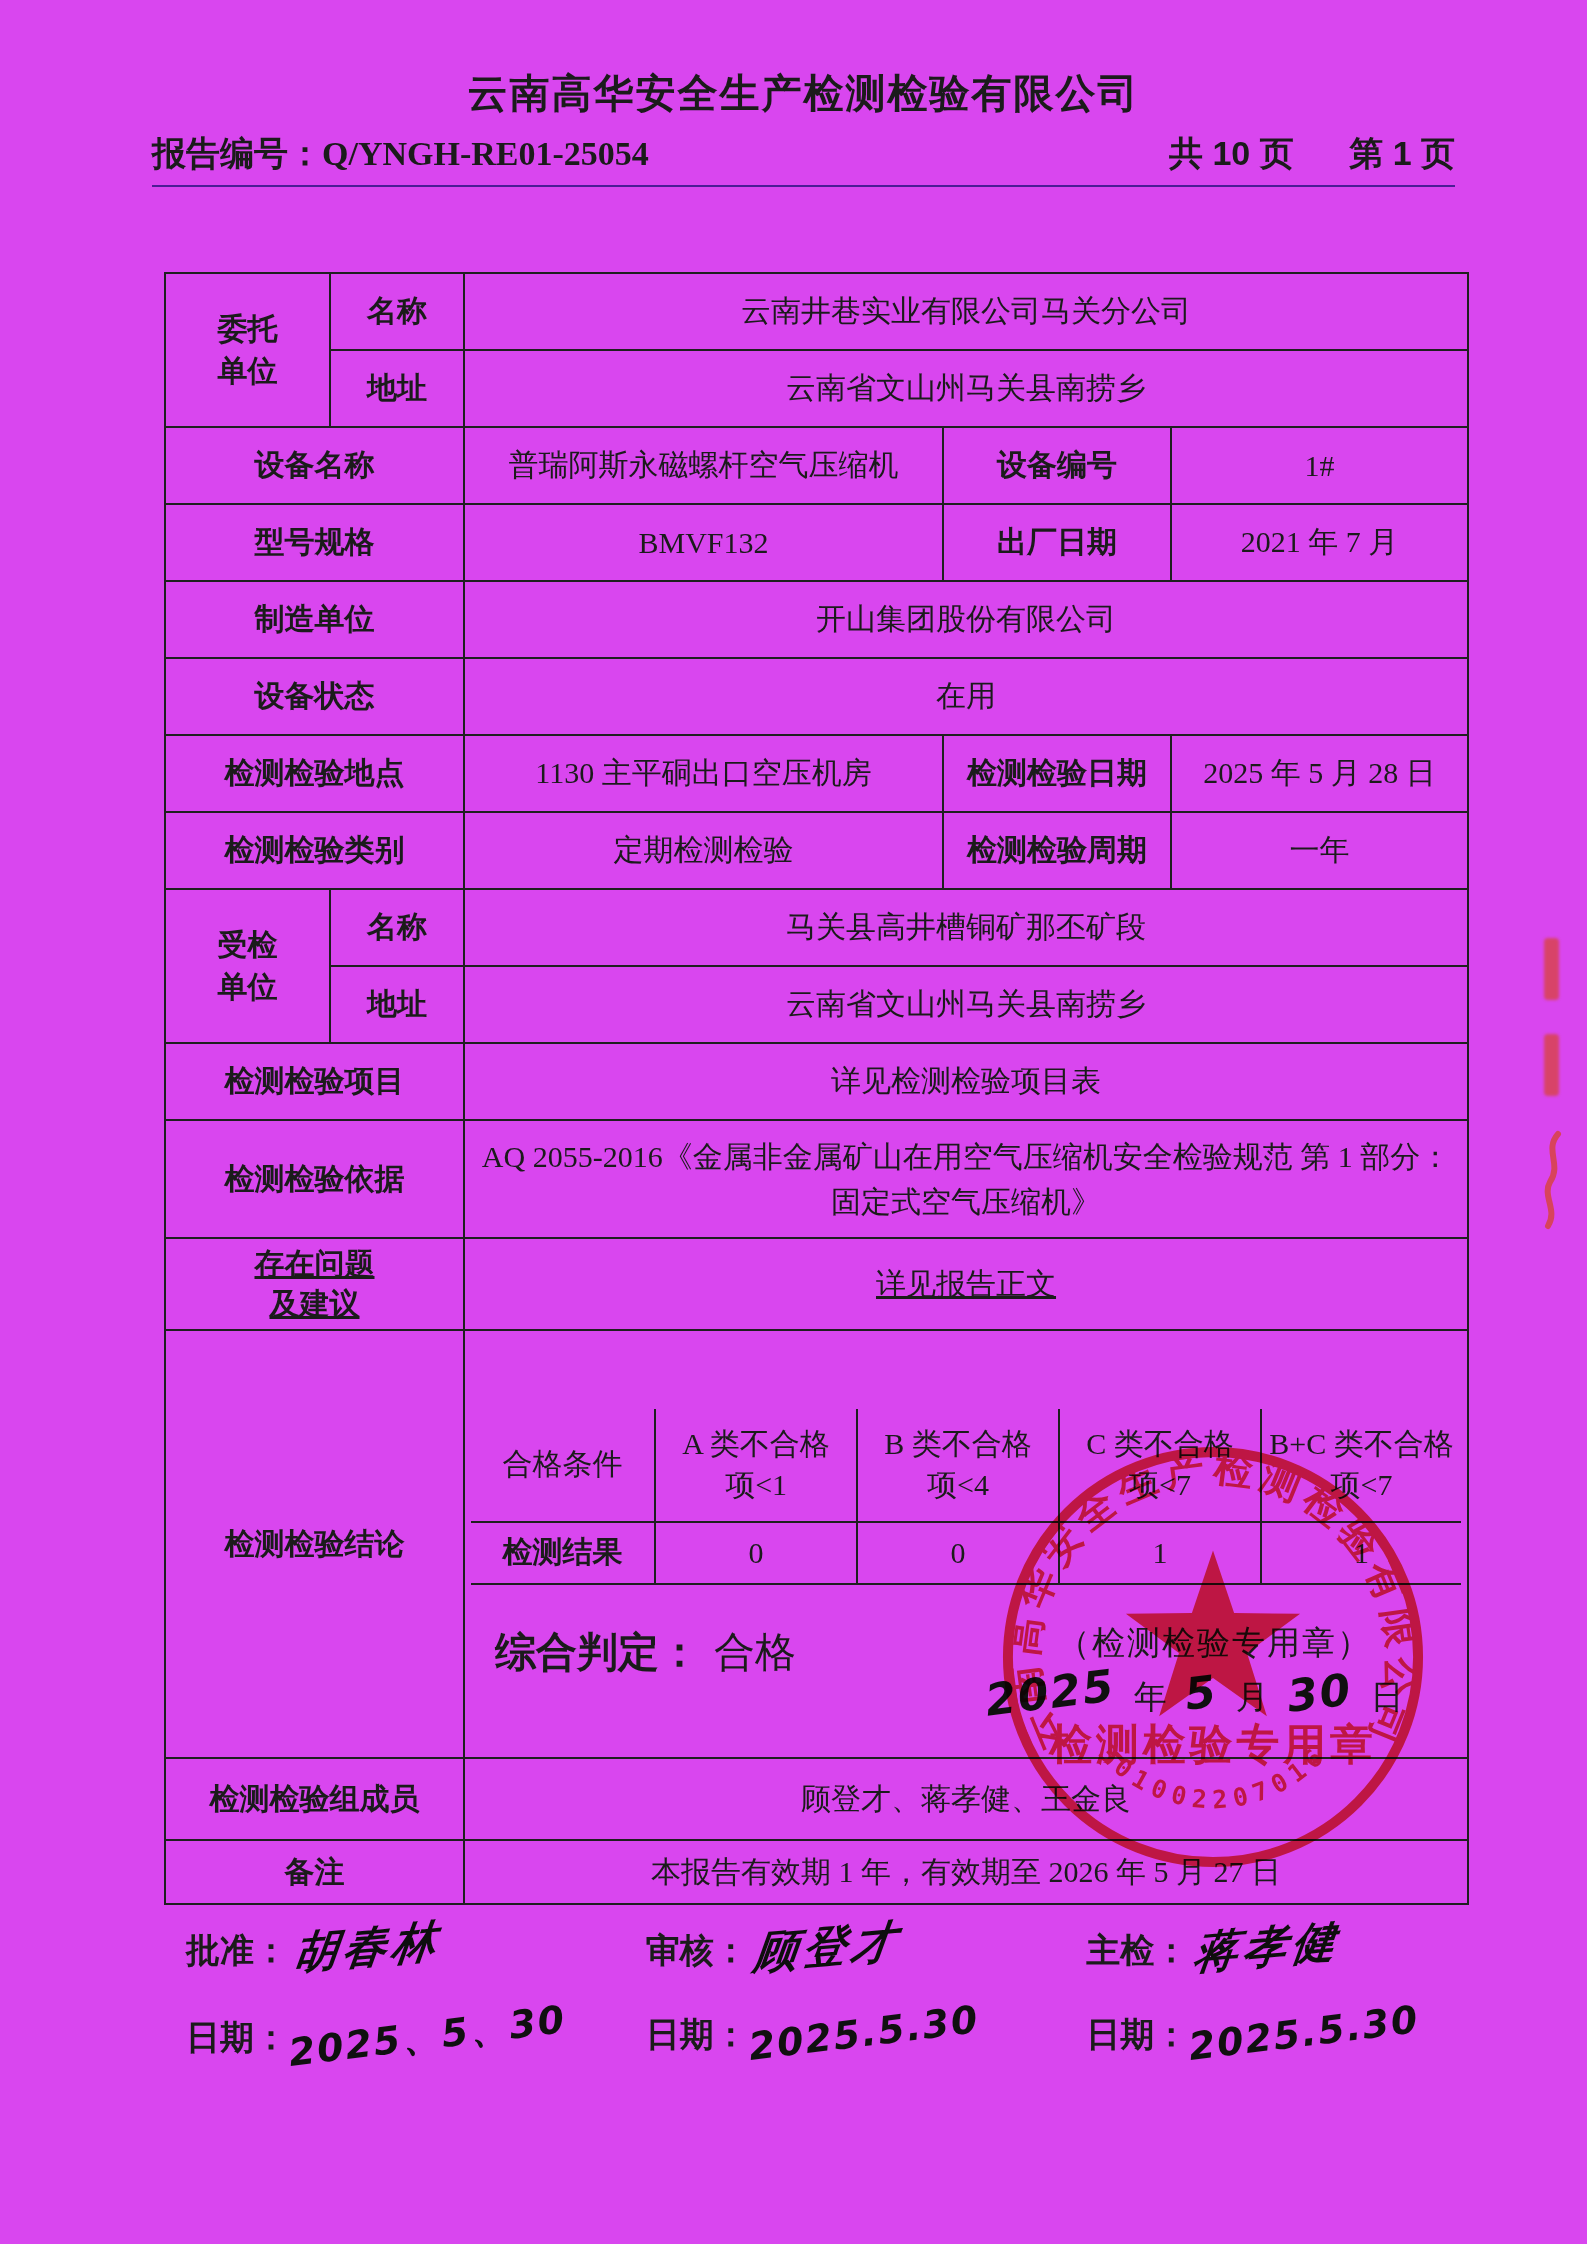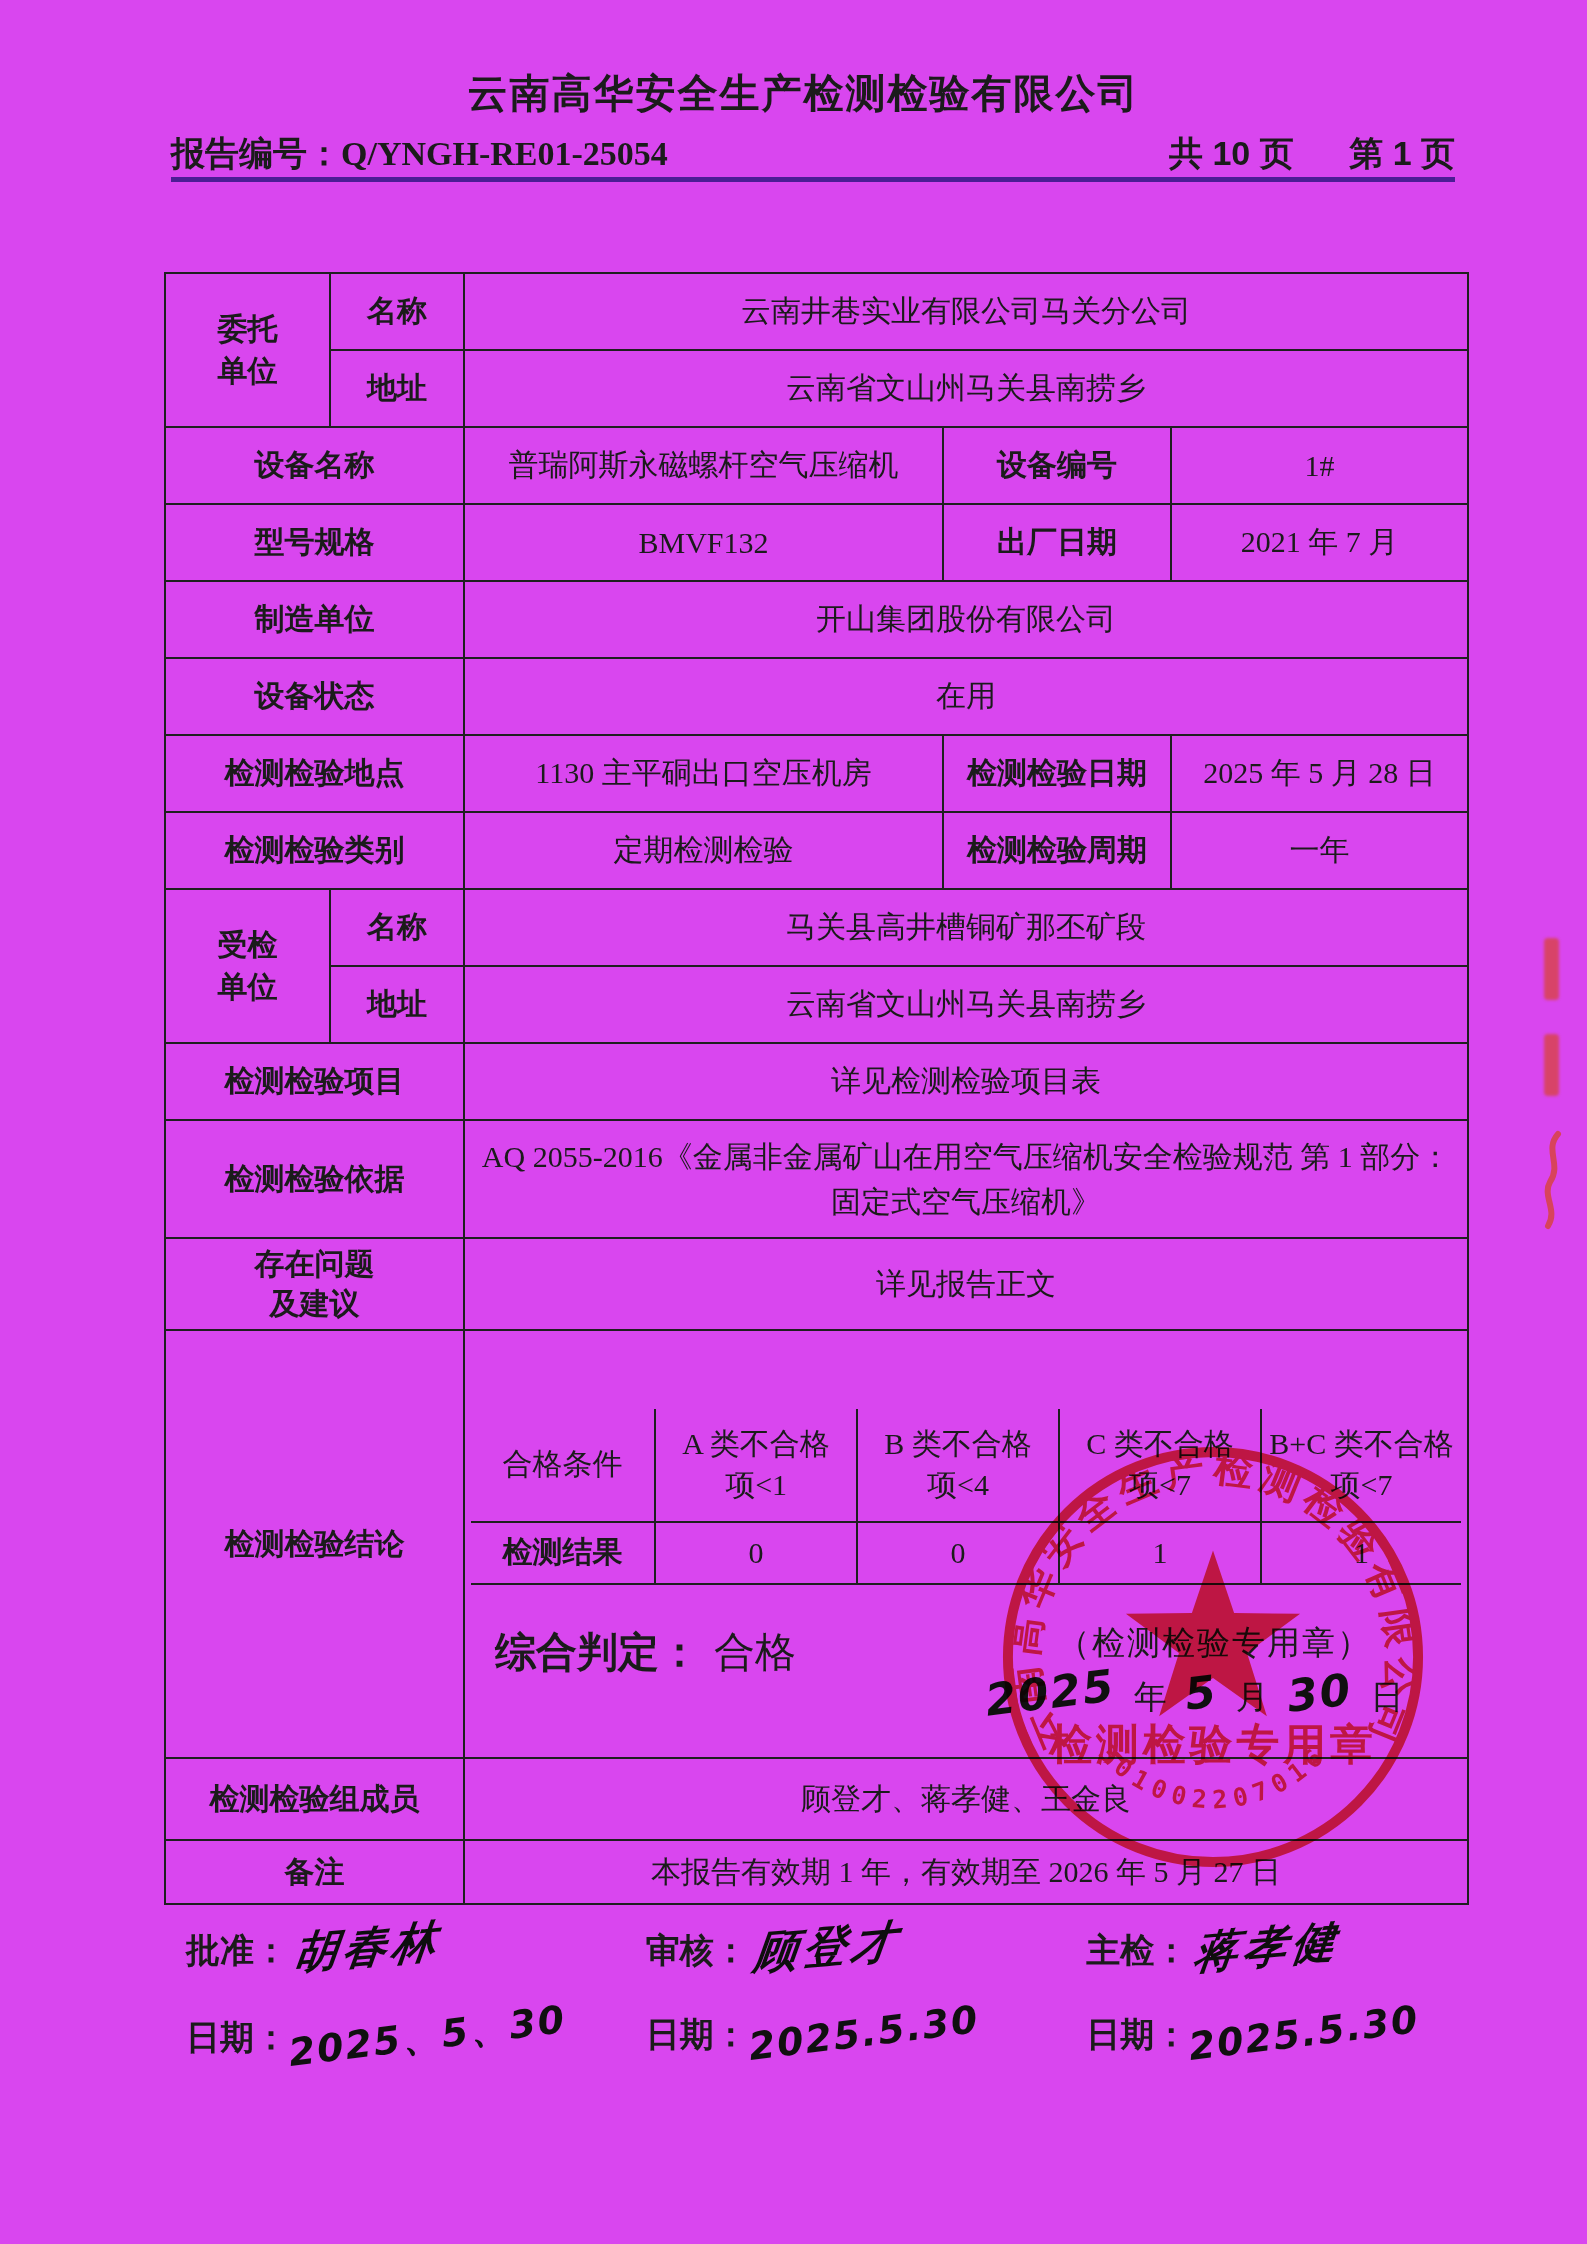--- a/index.html
+++ b/index.html
@@ -18,44 +18,43 @@
     text-align:center;font-family:"Liberation Sans",sans-serif;
     font-weight:bold;font-size:40px;letter-spacing:2px;
   }
   .hd-title{
     text-align:center;font-family:"Liberation Sans",sans-serif;
     font-weight:bold;font-size:49px;letter-spacing:1px;margin-top:8px;
   }
   .hd-line{
     display:flex;justify-content:space-between;align-items:flex-end;
     font-weight:bold;font-size:34px;margin-top:10px;
-    border-bottom:5px solid #4c1d95;
+    border-bottom:2px solid #4c1d95;padding-bottom:8px;
     font-family:"Liberation Sans",sans-serif;
-    margin-left:19px;
   }
   .hd-line .rno{font-family:"Liberation Serif",serif;font-weight:bold;}
   .hd-right span{margin-left:46px;}
   
   table.main{
     position:absolute;left:164px;top:272px;
     width:1303px;border-collapse:collapse;table-layout:fixed;
   }
   table.main td{
     border:2px solid #1f1f1f;
     font-size:30px;text-align:center;vertical-align:middle;
     padding:4px 6px;overflow:hidden;
   }
   td.lbl{
     font-family:"Liberation Sans",sans-serif;font-weight:bold;font-size:31px;
   }
   .two-col-wrap{display:inline-block;width:2.35em;line-height:1.4;}
   .pre{white-space:pre-line;line-height:1.35;}
   tr.r{height:77px;}
   tr.r12{height:118px;}
-  tr.r13{height:92px;}
+  tr.r13{height:92px;text-decoration:underline;}
   tr.r14{height:428px;}
   tr.r15{height:82px;}
   tr.r16{height:64px;}
   td.left-val{text-align:left;padding:10px 18px;line-height:1.5;}
   
   td.concl-cell{padding:0;position:relative;vertical-align:top;margin-top:7px;}
   table.inner{width:100%;border-collapse:collapse;table-layout:fixed;}
   table.inner td{border:2px solid #1f1f1f;font-size:30px;}
   table.inner tr:first-child td{border-top:0;height:104px;}
   table.inner tr:last-child td{height:52px;}

